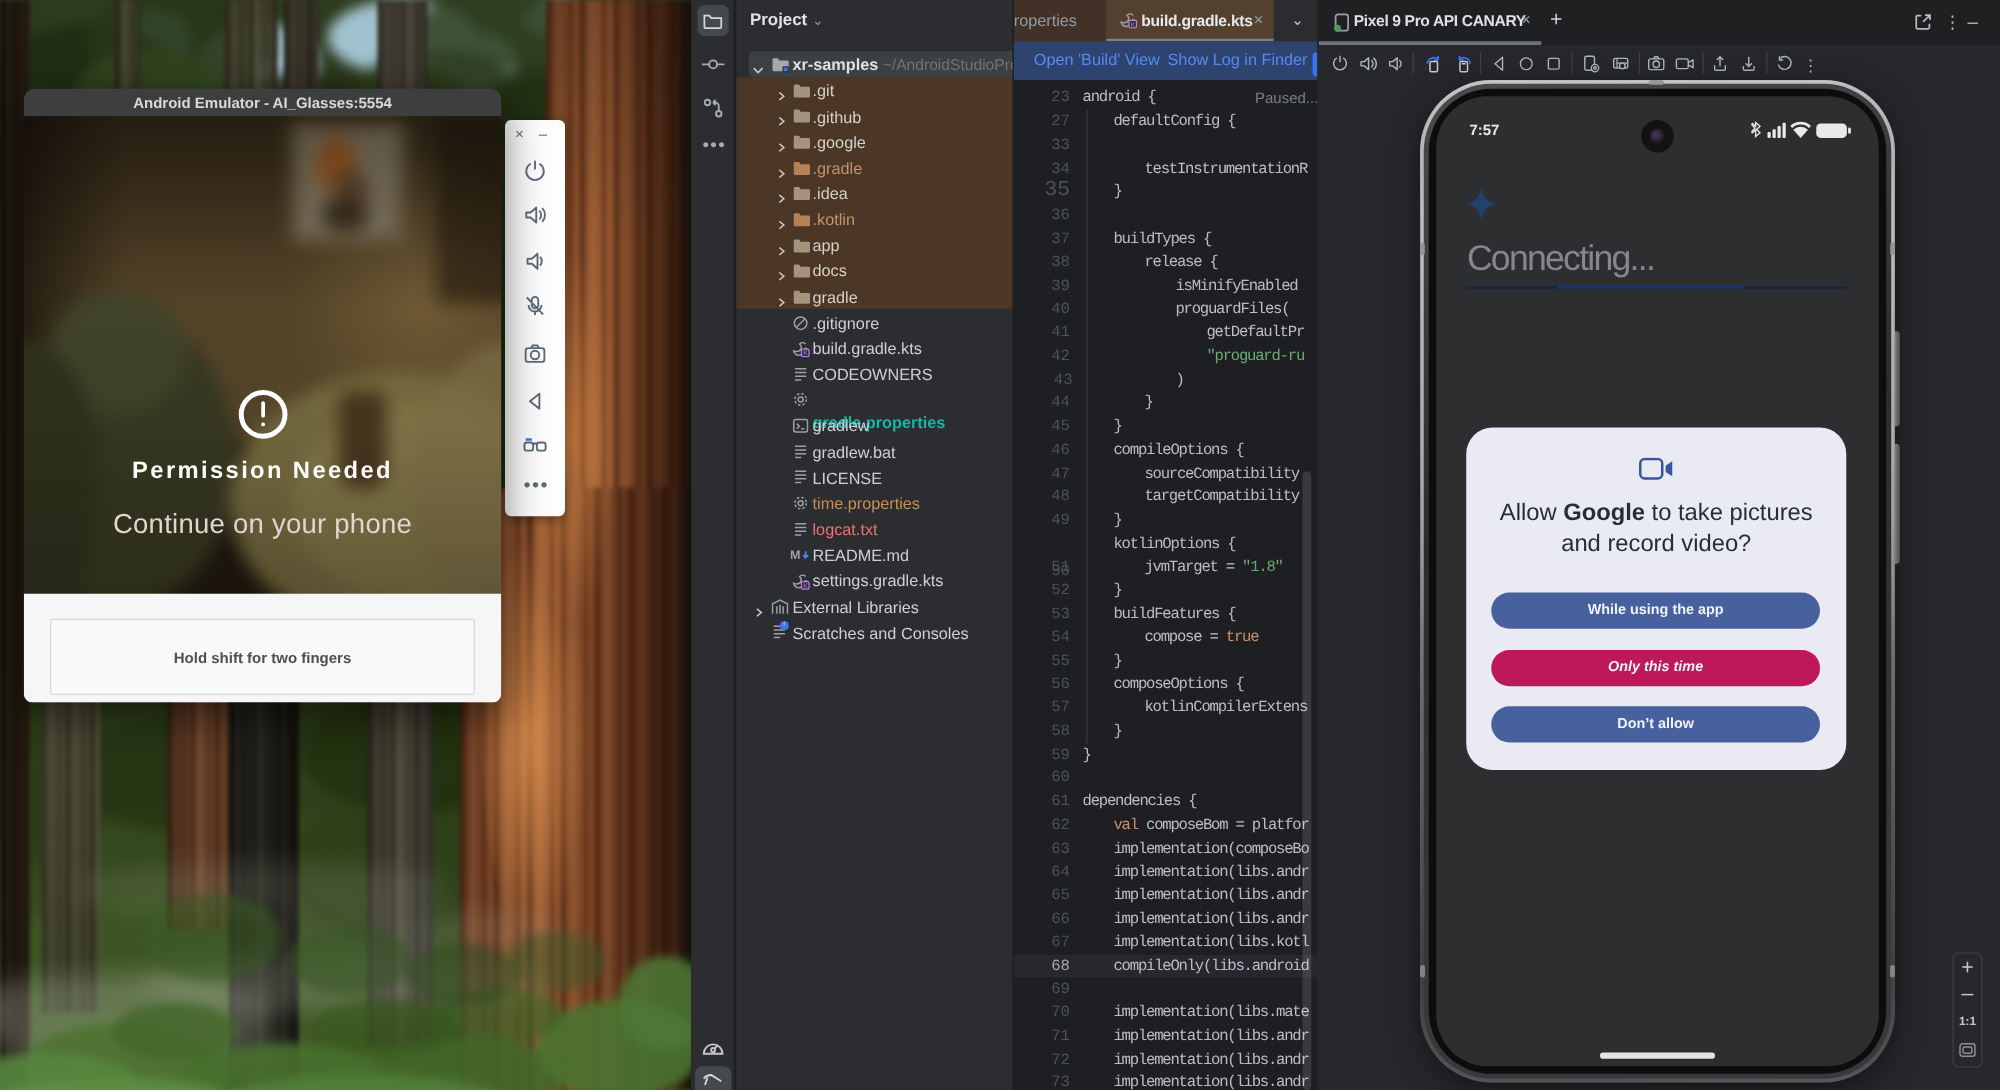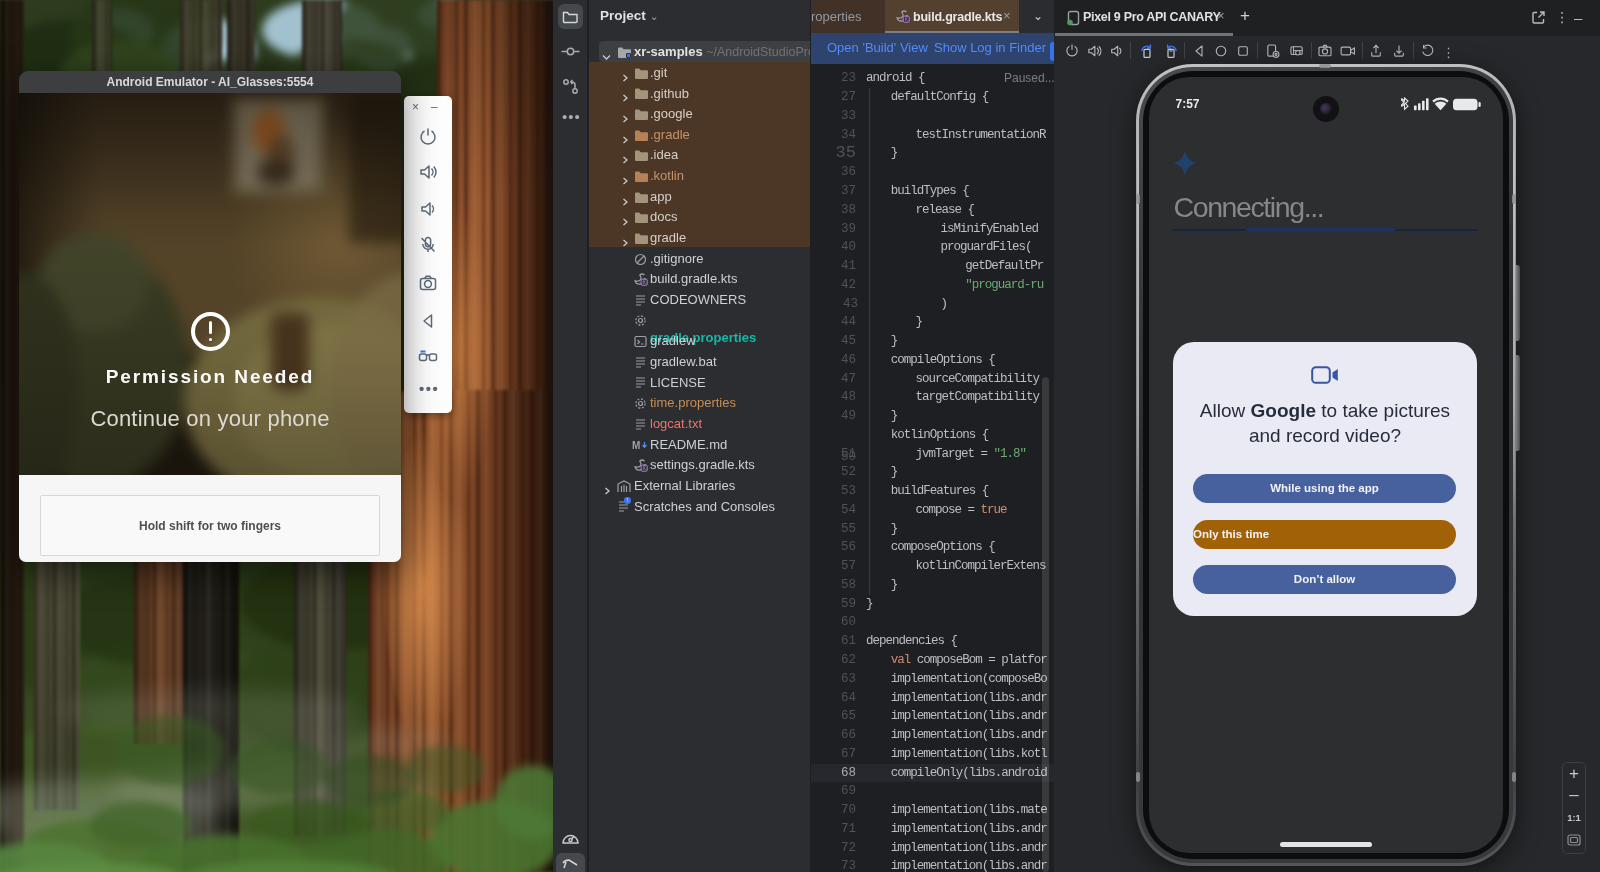--- a/index.html
+++ b/index.html
@@ -469,21 +469,21 @@
           <div class="abs" style="left:25px;top:114px;font-size:28.5px;font-weight:400;color:#85878c;letter-spacing:-1.4px;">Connecting...</div>
           <div class="abs" style="left:23px;top:152px;width:306px;height:2px;background:#182540;"></div>
           <div class="abs" style="left:97px;top:151px;width:149px;height:3px;background:#1a3464;border-radius:2px;"></div>
           <div class="abs" style="left:24.5px;top:264.5px;width:304px;height:274px;border-radius:21px;background:#e9eaf4;">
             <svg class="abs" style="left:138px;top:24px;" width="28" height="18" viewBox="0 0 28 18" fill="none" stroke="#3a55a0" stroke-width="2">
               <rect x="1.2" y="1.2" width="17.6" height="15.6" rx="3.6"></rect>
               <path d="M21.5 6.5 L26.8 3 V15 L21.5 11.5 z" fill="#3a55a0" stroke="none"></path>
             </svg>
             <div class="abs" style="left:0;top:56px;width:304px;text-align:center;font-size:19px;color:#272c3b;line-height:25.5px;">Allow <b>Google</b> to take pictures<br>and record video?</div>
             <div class="abs" style="left:20px;top:132.5px;width:263px;height:29px;border-radius:14.5px;background:#47609e;color:#f2f3f8;font-size:11.5px;font-weight:bold;text-align:center;line-height:29px;">While using the app</div>
-            <div class="abs" style="left:20px;top:178px;width:263px;height:29px;border-radius:14.5px;background:#a16207;color:#f2f3f8;font-size:11.5px;font-weight:bold;text-align:left;line-height:29px;">Only this time</div>
+            <div class="abs" style="left:20px;top:178px;width:263px;height:29px;border-radius:14.5px;background:#be185d;color:#f2f3f8;font-size:11.5px;font-weight:bold;text-align:center;line-height:29px;font-style:italic;">Only this time</div>
             <div class="abs" style="left:20px;top:223.5px;width:263px;height:29px;border-radius:14.5px;background:#47609e;color:#f2f3f8;font-size:11.5px;font-weight:bold;text-align:center;line-height:29px;">Don’t allow</div>
           </div>
           <div class="abs" style="left:131px;top:765px;width:92px;height:4.5px;border-radius:3px;background:#e4e4e6;"></div>
         </div>
       </div>
       <div class="abs" style="left:508px;top:762px;width:24px;height:92px;border:1px solid #3c3e41;border-radius:5px;"></div>
       <div class="abs" style="left:511px;top:764px;width:18px;text-align:center;font-size:17px;font-weight:300;color:#c6c8cc;">+</div>
       <div class="abs" style="left:511px;top:785px;width:18px;text-align:center;font-size:17px;font-weight:300;color:#c6c8cc;">–</div>
       <div class="abs" style="left:511px;top:812px;width:18px;text-align:center;font-size:9.5px;font-weight:bold;color:#c6c8cc;">1:1</div>
       <svg class="abs" style="left:513px;top:834px;" width="14" height="12" viewBox="0 0 14 12" fill="none" stroke="#8b8e93" stroke-width="1.2">

